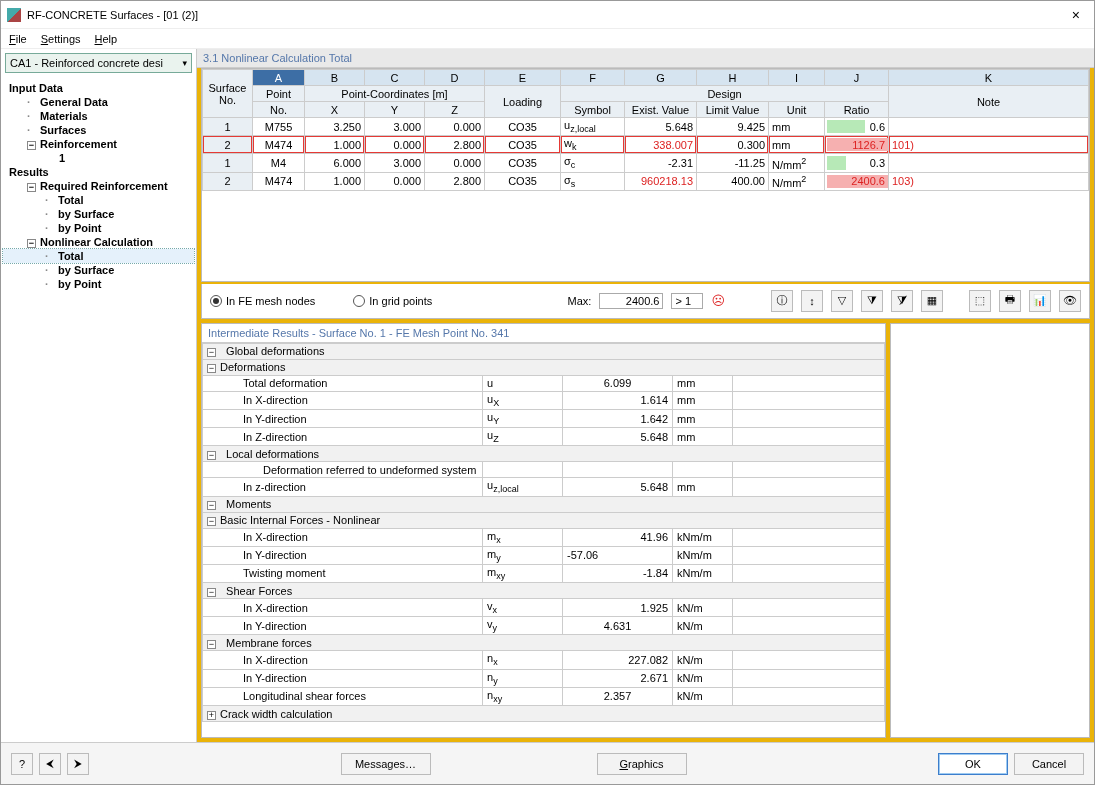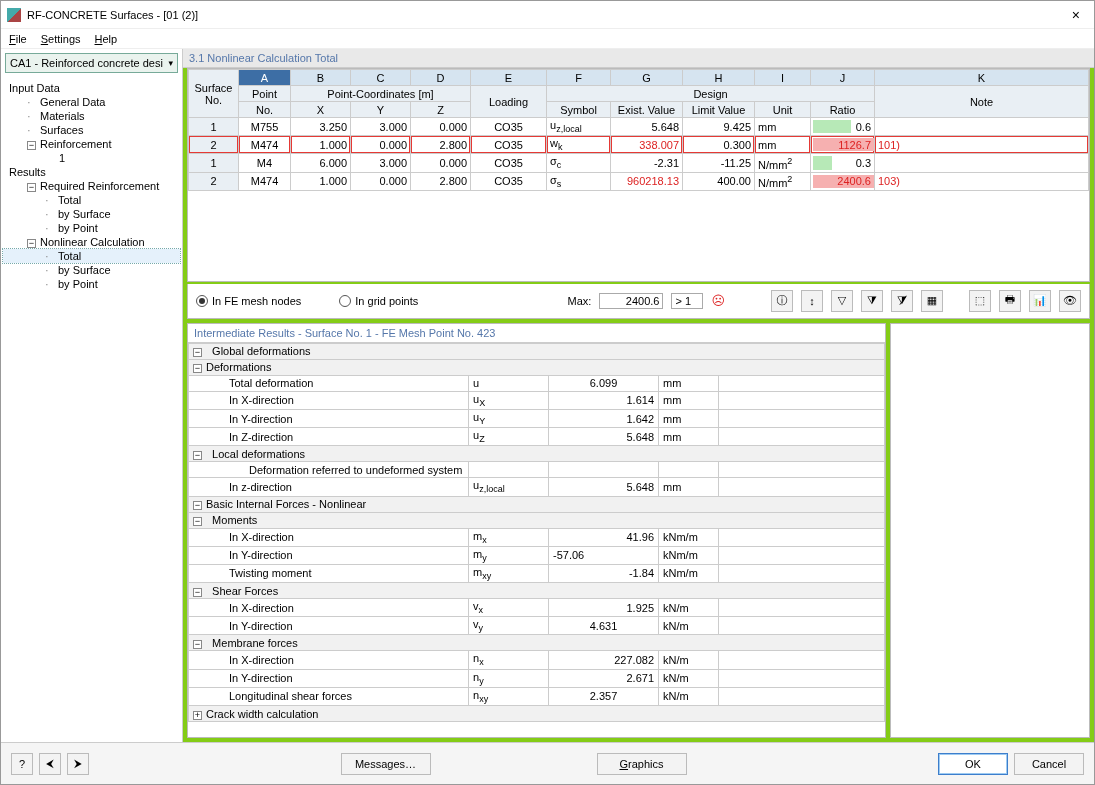--- a/index.html
+++ b/index.html
@@ -5,32 +5,32 @@
 * { box-sizing: border-box; margin: 0; padding: 0; font-family: "Segoe UI", Tahoma, sans-serif; font-size: 11px; }
 body { background: #fff; width: 1095px; height: 785px; border: 1px solid #999; display: flex; flex-direction: column; overflow: hidden; }
 .titlebar { height: 28px; background: #fff; display: flex; align-items: center; padding: 0 6px; border-bottom: 1px solid #eee; }
 .titlebar .appicon { width: 14px; height: 14px; background: linear-gradient(135deg,#4aa 0 50%,#a44 50% 100%); margin-right: 6px; }
 .titlebar .title { flex: 1; }
 .titlebar .close { font-size: 14px; padding: 0 8px; cursor: pointer; }
 .menubar { height: 20px; display: flex; gap: 14px; padding: 0 8px; align-items: center; border-bottom: 1px solid #eee; }
 .menubar span { cursor: pointer; }
 .menubar span u { text-decoration: underline; }
 .main { flex: 1; display: flex; overflow: hidden; }
-.leftpane { width: 182px; border-right: 1px solid #ccc; display: flex; flex-direction: column; background: #fff; }
+.leftpane { width: 196px; border-right: 1px solid #ccc; display: flex; flex-direction: column; background: #fff; }
 .combo { margin: 4px; height: 20px; border: 1px solid #7a9; background: #eaf3ee; display: flex; align-items: center; padding: 0 4px; cursor: pointer; }
 .combo .caret { margin-left: auto; font-size: 9px; }
 .tree { flex: 1; padding: 4px 2px; overflow: auto; }
-.tree .node { padding: 1px 0 1px 6px; white-space: nowrap; cursor: pointer; }
+.tree .node { padding: 1px 0 1px 6px; white-space: nowrap; cursor: pointer; font-weight: bold; }
 .tree .indent1 { padding-left: 24px; }
 .tree .indent2 { padding-left: 42px; }
 .tree .indent3 { padding-left: 56px; }
 .tree .tog { display:inline-block; width:9px; height:9px; border:1px solid #888; text-align:center; line-height:7px; font-size:9px; margin-right:4px; background:#fff;}
 .tree .bullet { display:inline-block; width:9px; margin-right:4px; color:#888;}
 .tree .sel { background:#e5f1fb; outline:1px dotted #7aa; }
-.rightpane { flex:1; display:flex; flex-direction:column; background:#84cc16; }
+.rightpane { flex:1; display:flex; flex-direction:column; background:#eab308; }
 .panelhdr { background:#e9e9e9; border-bottom:1px solid #ccc; padding:3px 6px; color:#5577aa; }
 .gridwrap { background:#fff; border:1px solid #bbb; margin:0 4px 2px 4px; }
 .grid { width:100%; border-collapse:collapse; table-layout:fixed; }
 .grid th, .grid td { border:1px solid #ccc; padding:1px 3px; height:16px; overflow:hidden; white-space:nowrap; font-size:11px; }
 .grid thead th { background:#e9eff4; text-align:center; font-weight:normal; }
 .grid thead th.letter { background:#d6e4f0; }
 .grid thead th.letter.selA { background:#3d6ea5; color:#fff; }
 .grid .surfno { background:#e9eff4; text-align:center; }
 .grid .num { text-align:right; }
 .grid .txt { text-align:left; }
@@ -247,21 +247,21 @@
       <span class="iconbtn">▦</span>
       <div style="width:10px"></div>
       <span class="iconbtn">⬚</span>
       <span class="iconbtn">🖶</span>
       <span class="iconbtn">📊</span>
       <span class="iconbtn">👁</span>
     </div>
 
     <div class="lower">
       <div class="interwrap">
-        <div class="interhdr">Intermediate Results  -  Surface No. 1 - FE Mesh Point No. 423</div>
+        <div class="interhdr">Intermediate Results  -  Surface No. 1 - FE Mesh Point No. 341</div>
         <div class="intergrid">
           <table>
             <colgroup>
                 <col style="width:280px">
                 <col style="width:80px">
                 <col style="width:110px">
                 <col style="width:60px">
                 <col>
               </colgroup>
             <tbody id="interbody">
@@ -310,24 +310,24 @@
                   <td></td>
                 </tr>
                 <tr>
                   <td style="padding-left:40px">In z-direction</td>
                   <td>u<span class="sub">z,local</span></td>
                   <td style="text-align:right">5.648</td>
                   <td>mm</td>
                   <td></td>
                 </tr>
                 <tr>
+                  <td class="sect" colspan="5"><span class="tgl">−</span>&nbsp;&nbsp;Moments</td>
+                </tr>
+                <tr>
                   <td class="sect" colspan="5"><span class="tgl">−</span>Basic Internal Forces - Nonlinear</td>
-                </tr>
-                <tr>
-                  <td class="sect" colspan="5"><span class="tgl">−</span>&nbsp;&nbsp;Moments</td>
                 </tr>
                 <tr>
                   <td style="padding-left:40px">In X-direction</td>
                   <td>m<span class="sub">x</span></td>
                   <td style="text-align:right">41.96</td>
                   <td>kNm/m</td>
                   <td></td>
                 </tr>
                 <tr>
                   <td style="padding-left:40px">In Y-direction</td>

